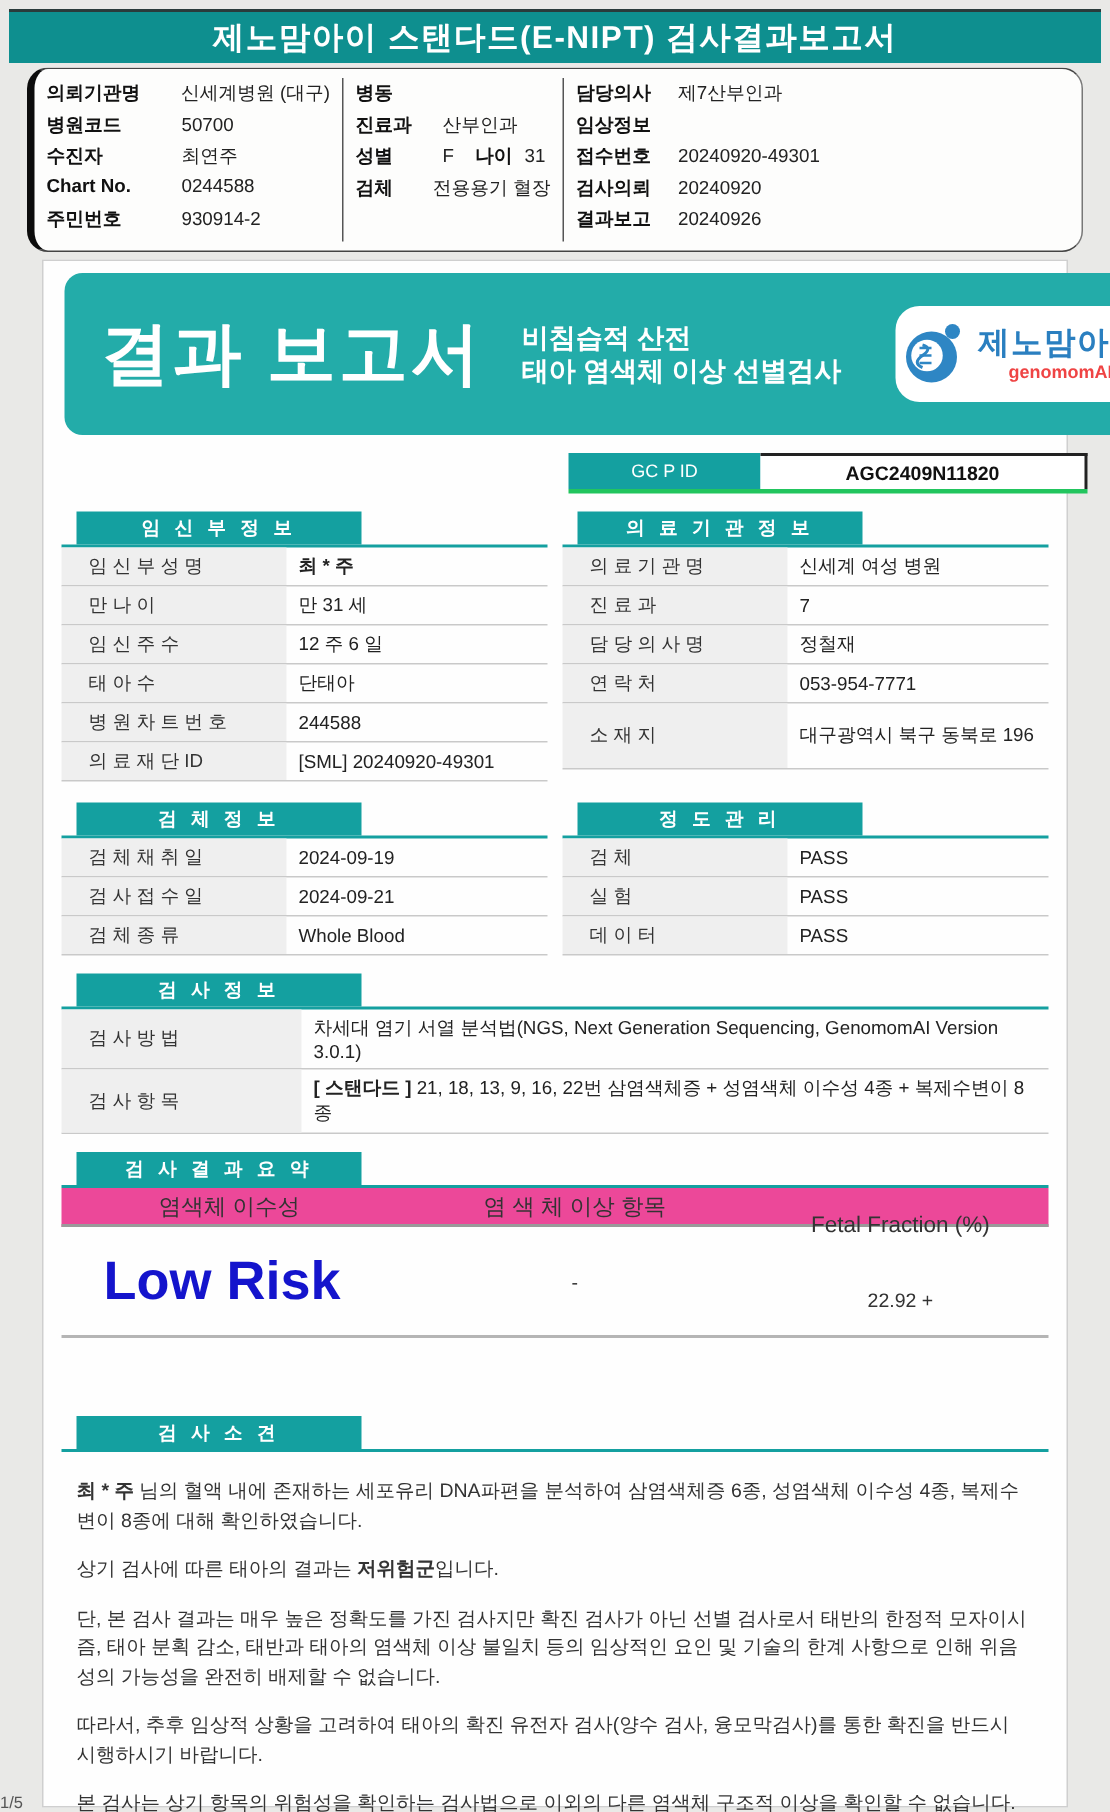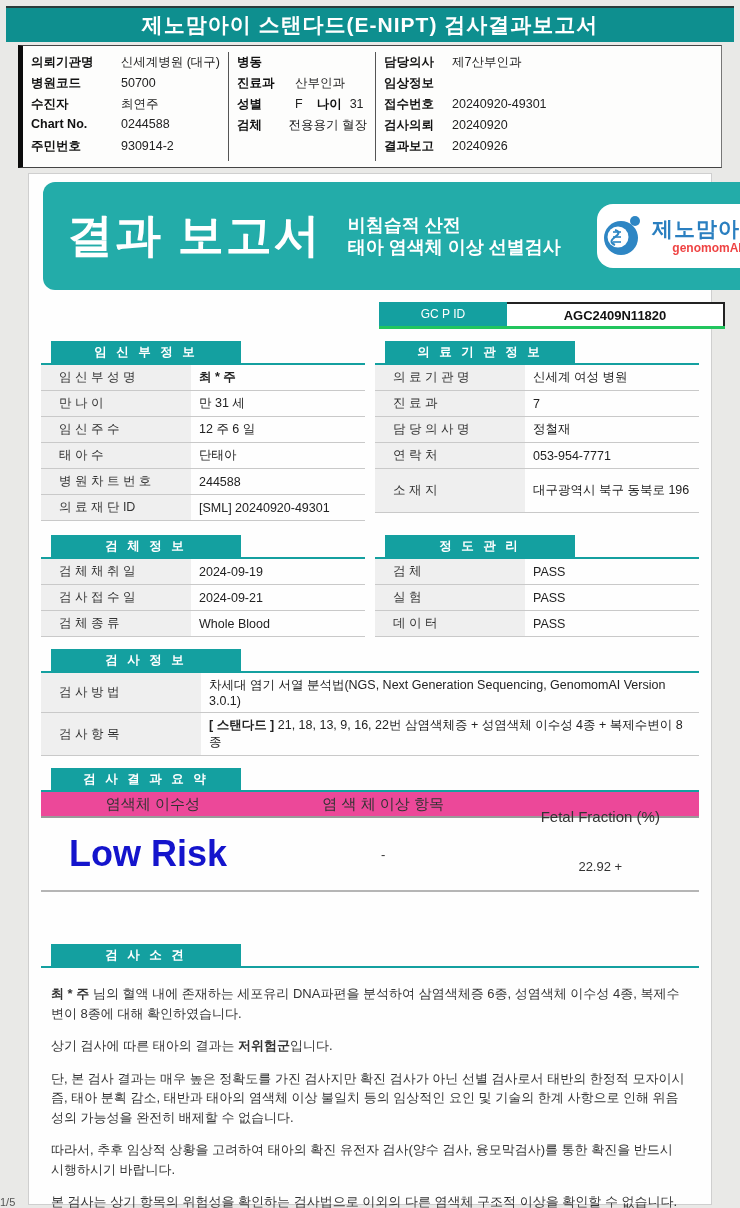--- a/index.html
+++ b/index.html
@@ -6,21 +6,21 @@
   body { width:740px; height:1208px; background:#e9e9e7; font-family:"Liberation Sans","DejaVu Sans",sans-serif; color:#222; overflow:hidden; }
   .page { width:740px; height:1208px; position:relative; }
 
   
   .titleband { margin:6px 6px 0 6px; height:36px; background:#0e8f8f; border-top:2px solid #2a3b3b;
                display:flex; align-items:center; justify-content:center; }
   .titleband .t { color:#fff; font-size:21px; font-weight:bold; letter-spacing:1px; }
 
   
   .infobox { margin:3px 18px 0 18px; background:#fdfdfc; border-top:1px solid #444; border-bottom:1px solid #444;
-             border-right:1px solid #777; border-left:5px solid #0c0c0c; display:flex; padding:6px 0; }
+             border-right:1px solid #777; border-left:5px solid #0c0c0c; display:flex; padding:6px 0;border-radius:14px; }
   .icol { padding:2px 8px; }
   .icol1 { width:205px; }
   .icol2 { width:147px; border-left:1px solid #555; }
   .icol3 { width:340px; border-left:1px solid #555; }
   .irow { display:flex; align-items:baseline; min-height:21px; font-size:12.5px; }
   .irow .lbl { font-weight:bold; color:#111; white-space:nowrap; }
   .irow .val { margin-left:8px; color:#222; white-space:nowrap; }
   .icol1 .lbl { width:82px; } .icol2 .lbl { width:50px; } .icol3 .lbl { width:60px; }
 
   

